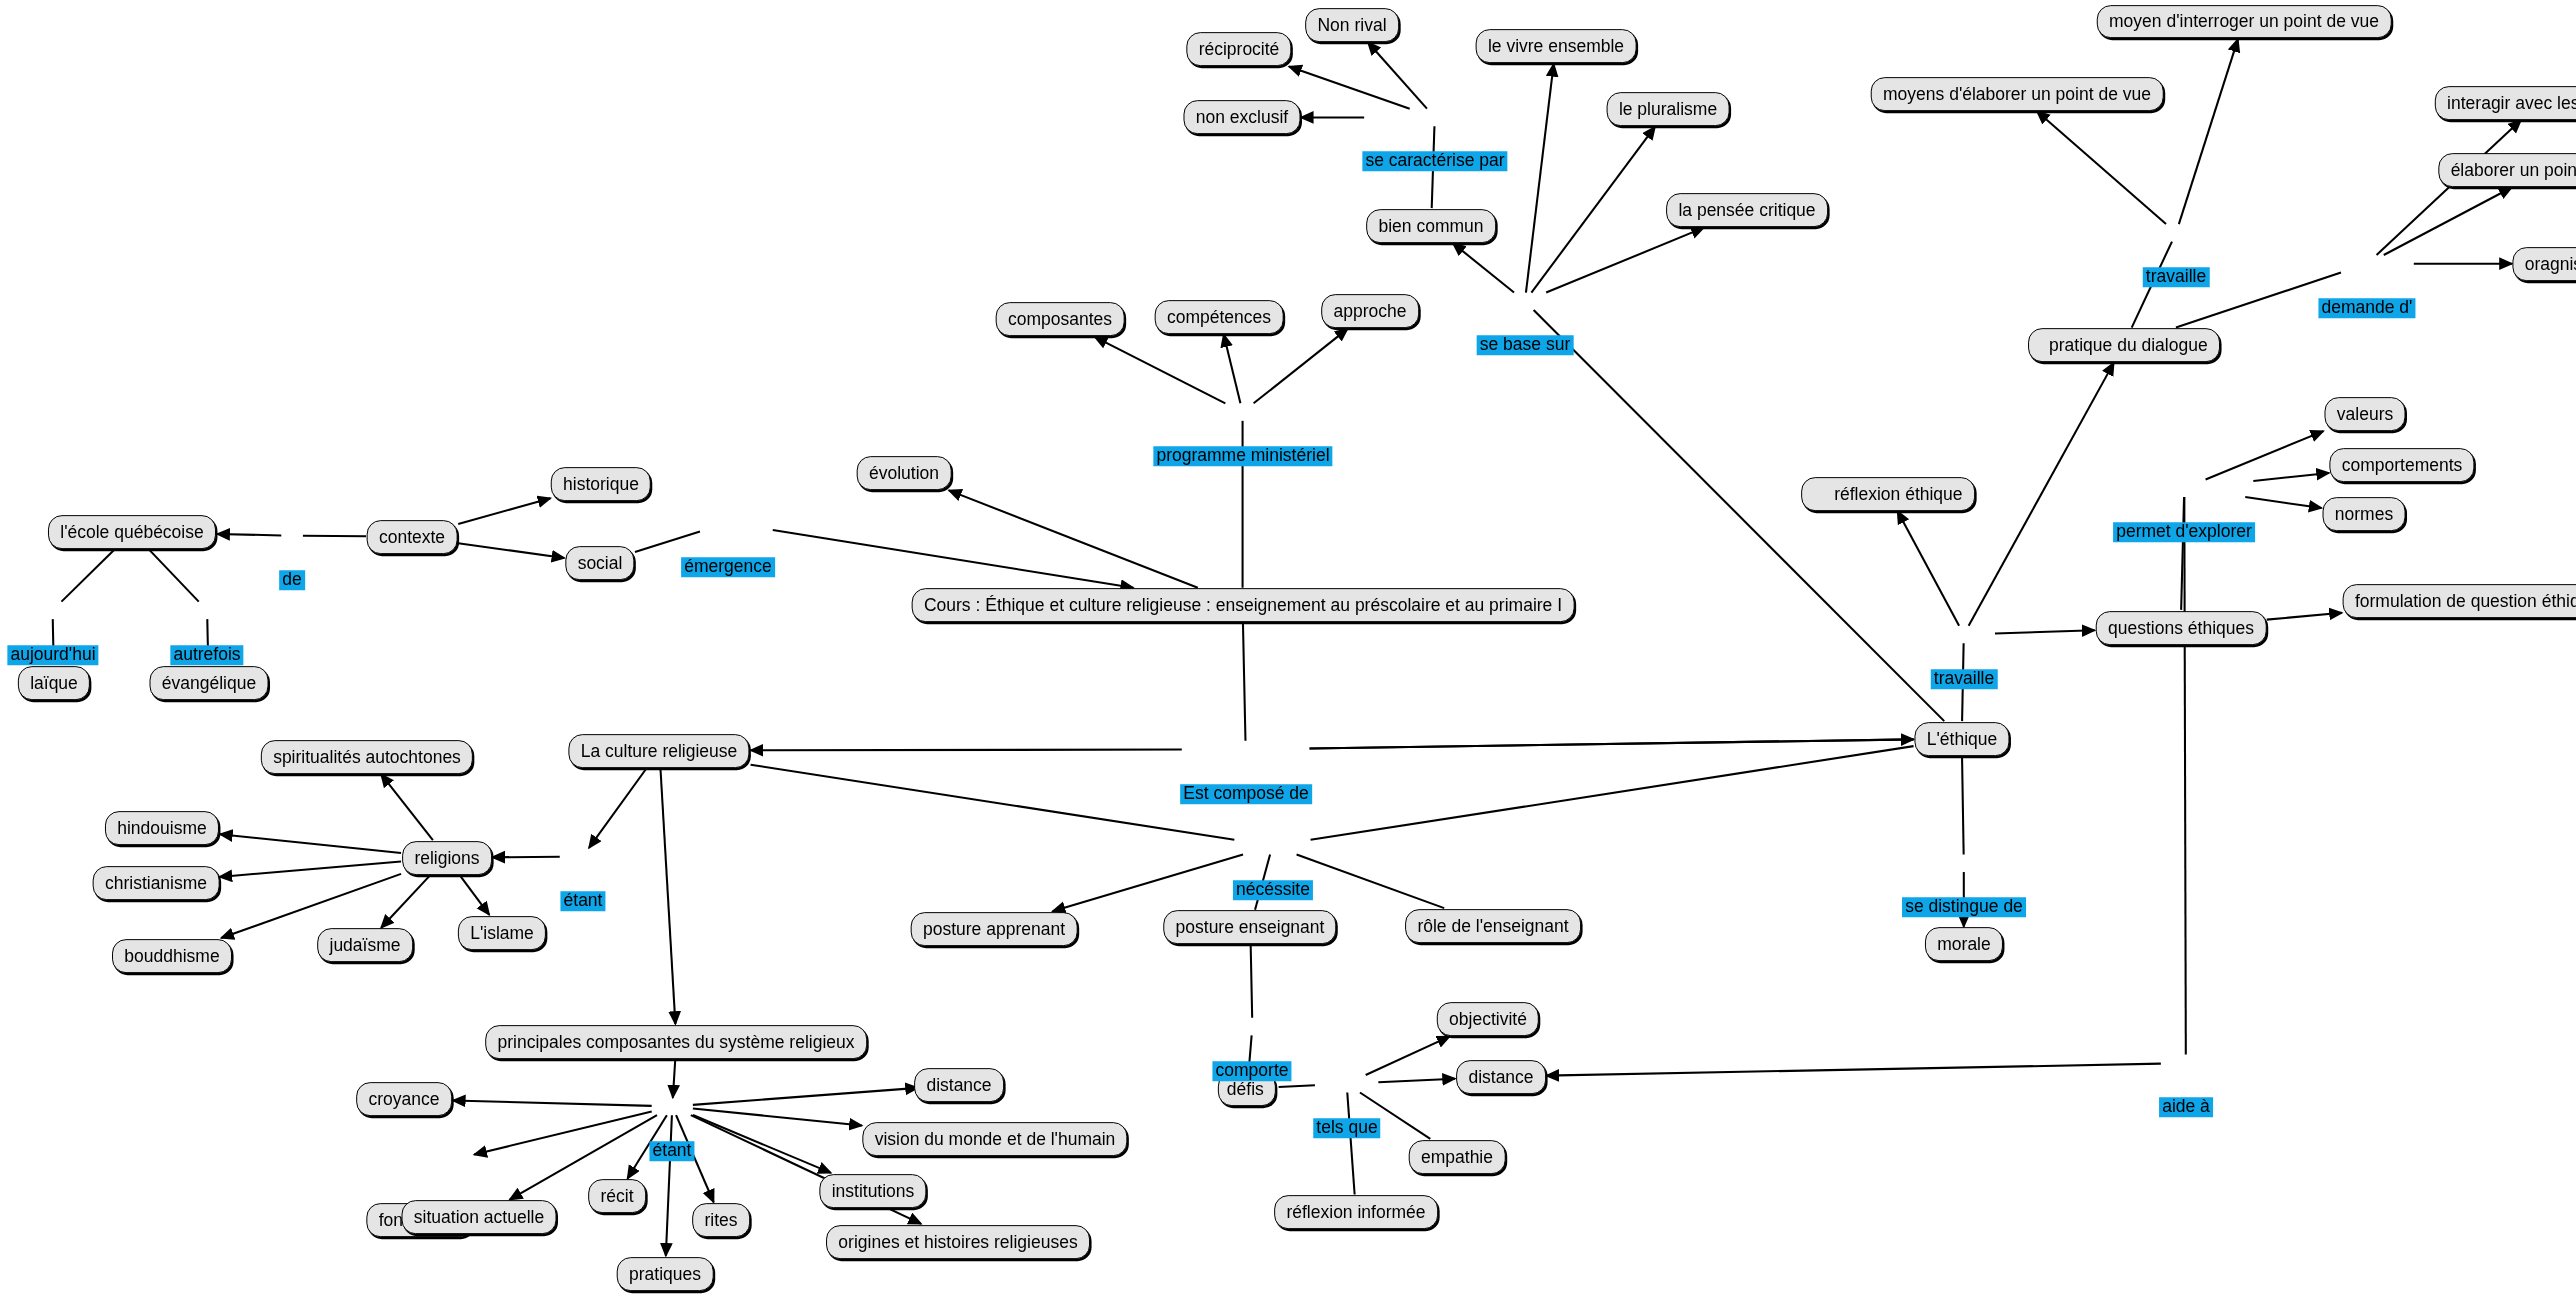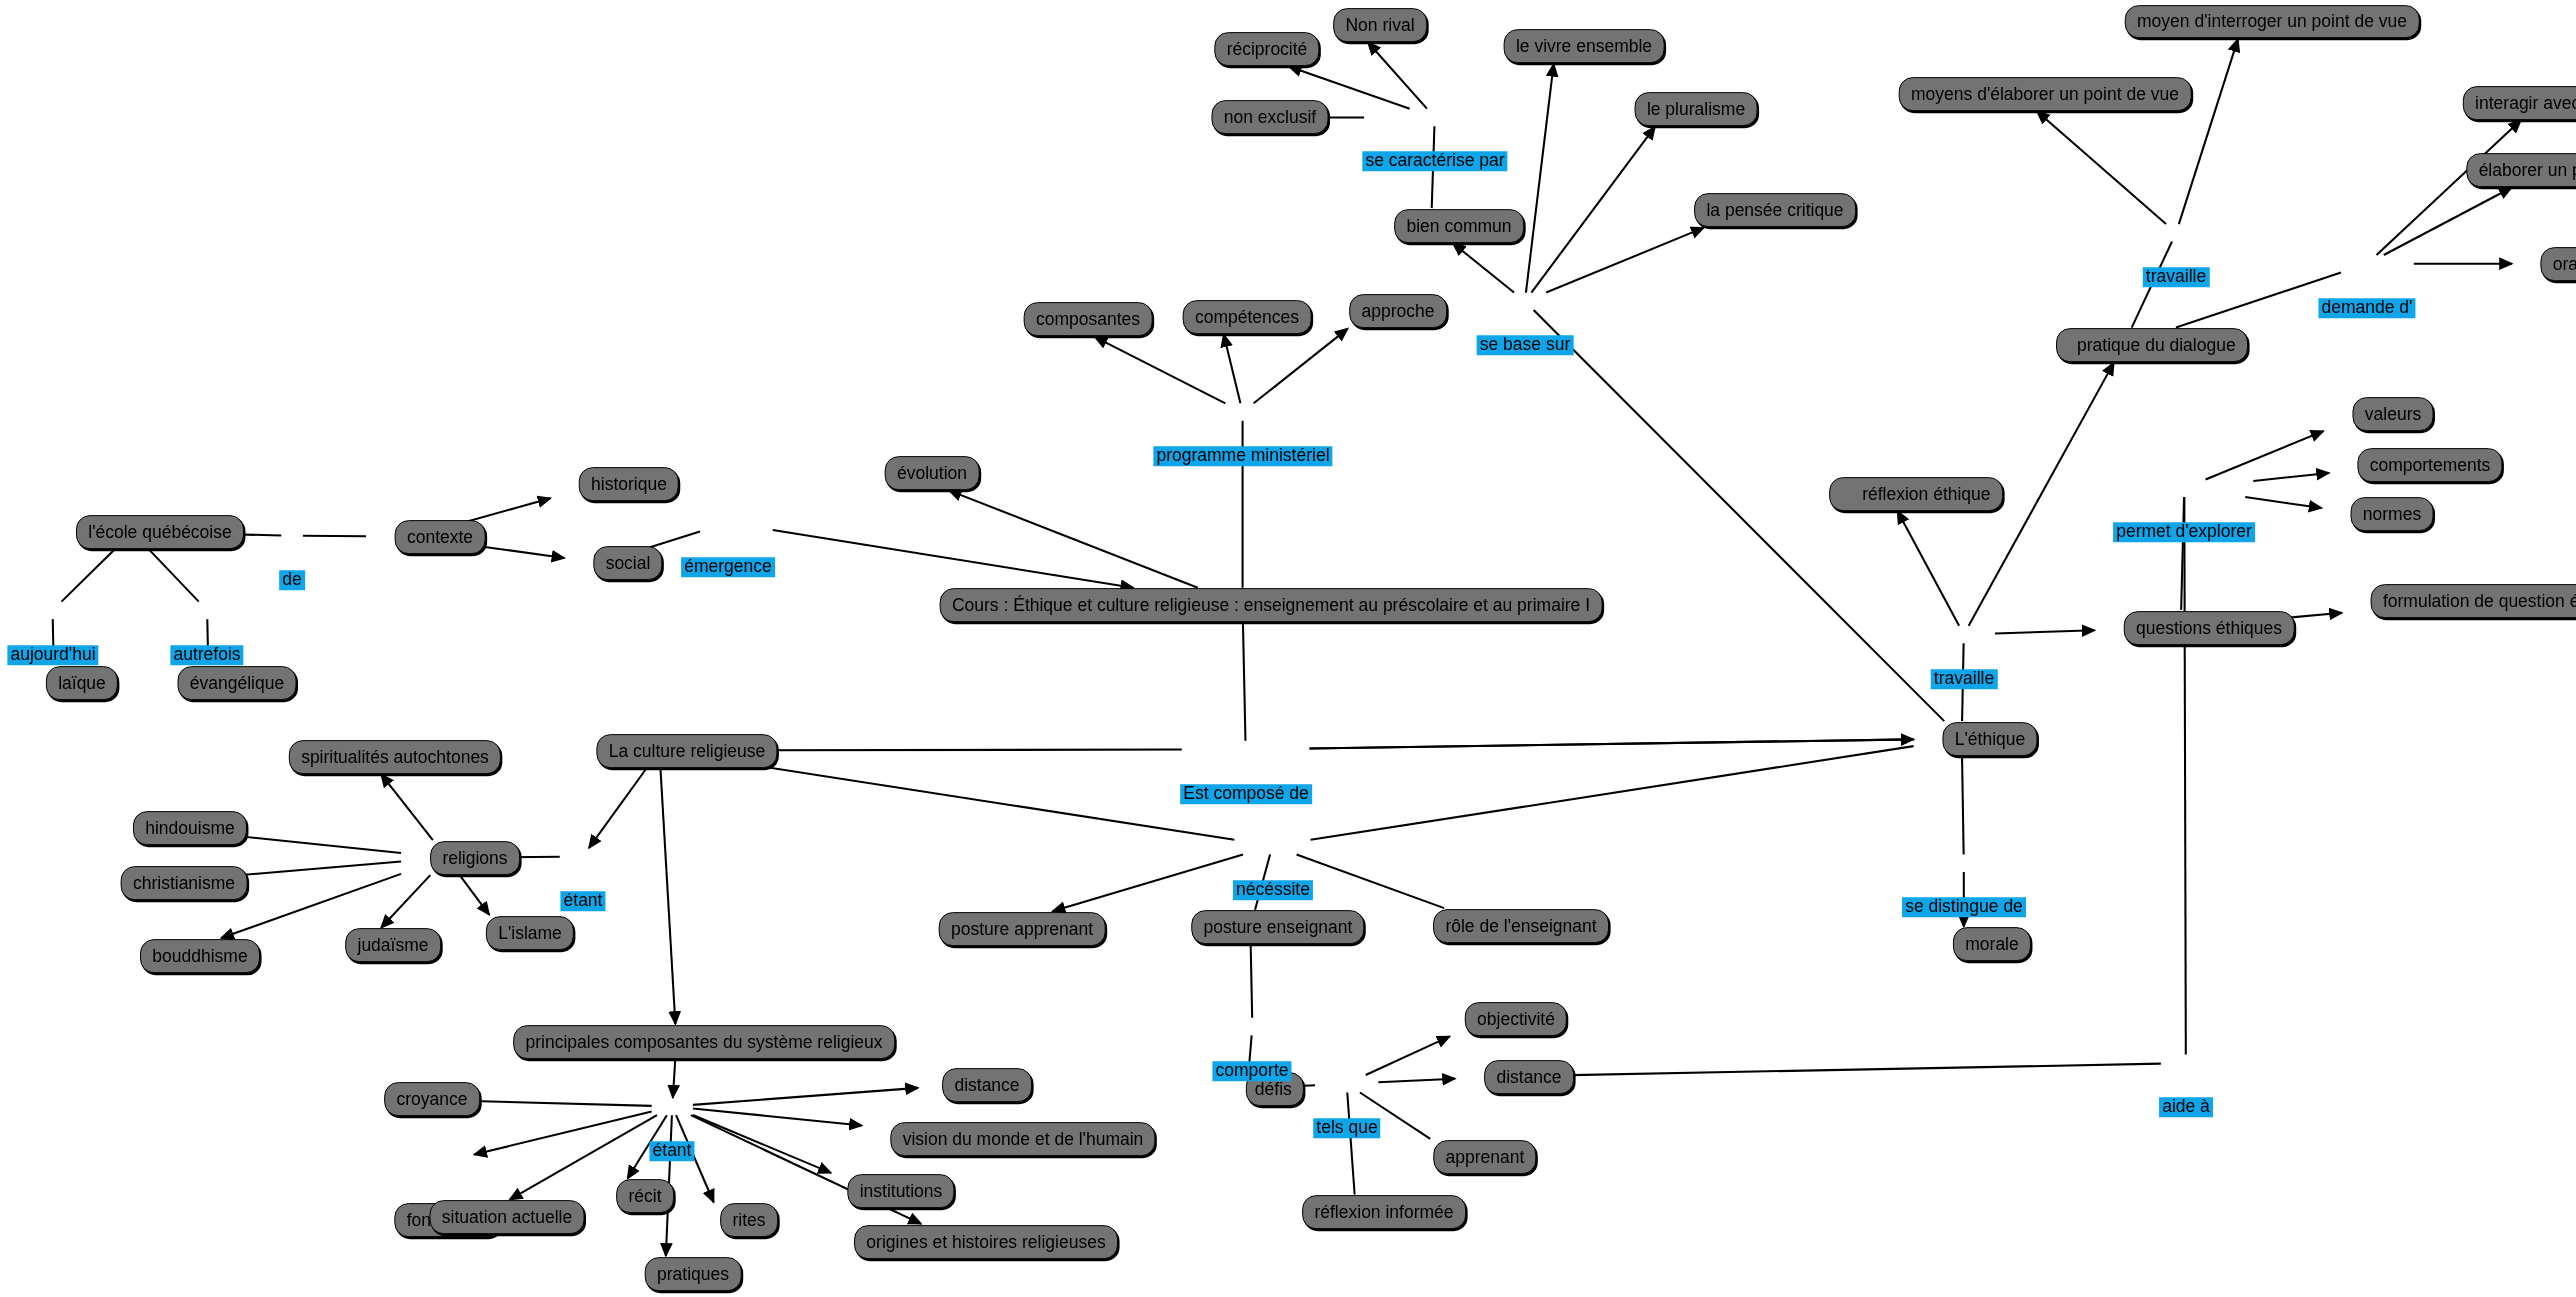--- a/index.html
+++ b/index.html
@@ -8,33 +8,32 @@
     position:relative;
     width:2718px;height:1297px;
     background:#ffffff;
     font-family:"Liberation Sans","DejaVu Sans",sans-serif;
     overflow:hidden;
   }
   #edges{position:absolute;left:0;top:0;width:2718px;height:1297px;pointer-events:none;}
   .node{
     position:absolute;
     transform:translate(-50%,-50%);
-    background:#737373;
+    background:#e5e5e5;
     border:1.5px solid #000000;
     border-radius:14px;
     box-shadow:1.5px 2.1px 0 0 #000000;
     color:#000000;
     font-size:17.5px;
     line-height:1.05;
     padding:6.7px 11.3px;
     white-space:nowrap;
     box-sizing:border-box;
     text-align:center;
     cursor:default;
-    margin-left:28px;
   }
   .link-label{
     position:absolute;
     transform:translate(-50%,-50%);
     background:#0ea5e9;
     color:#000000;
     font-size:17.5px;
     line-height:1;
     white-space:nowrap;
     padding:1px 3.1px;
@@ -182,21 +181,21 @@
       <div class="node" style="left: 1493px; top: 926px;">rôle de l'enseignant</div>
       <div class="node" style="left: 172px; top: 956px;">bouddhisme</div>
       <div class="node" style="left: 1488px; top: 1019px;">objectivité</div>
       <div class="node" style="left: 676px; top: 1042px;">principales composantes du système religieux</div>
       <div class="node" style="left: 1501px; top: 1077px;">distance</div>
       <div class="node" style="left: 404px; top: 1099px;">croyance</div>
       <div class="node" style="left: 959px; top: 1085px;">distance</div>
       <div class="node" style="left: 995px; top: 1139px;">vision du monde et de l'humain</div>
       <div class="node" style="left: 1247px; top: 1089px; padding-left: 8px;">défis</div>
       <div class="node" style="left: 420px; top: 1220px;">fondateurs</div>
-      <div class="node" style="left: 1457px; top: 1157px;">apprenant</div>
+      <div class="node" style="left: 1457px; top: 1157px;">empathie</div>
       <div class="node" style="left: 617px; top: 1196px;">récit</div>
       <div class="node" style="left: 873px; top: 1191px;">institutions</div>
       <div class="node" style="left: 479px; top: 1217px;">situation actuelle</div>
       <div class="node" style="left: 721px; top: 1220px;">rites</div>
       <div class="node" style="left: 1356px; top: 1212px;">réflexion informée</div>
       <div class="node" style="left: 958px; top: 1242px;">origines et histoires religieuses</div>
       <div class="node" style="left: 665px; top: 1274px;">pratiques</div>
     </div>
   <div id="label-layer">
       <div class="link-label" style="left: 1435px; top: 117px;">se caractérise par</div>

